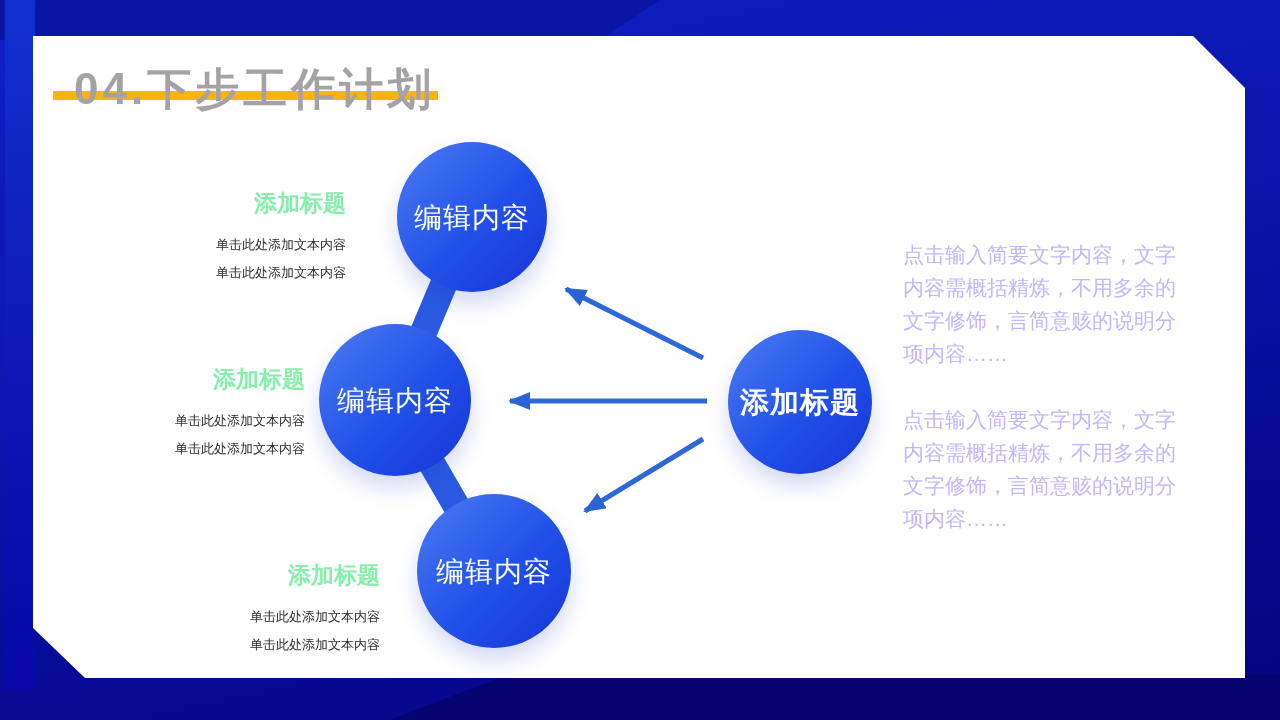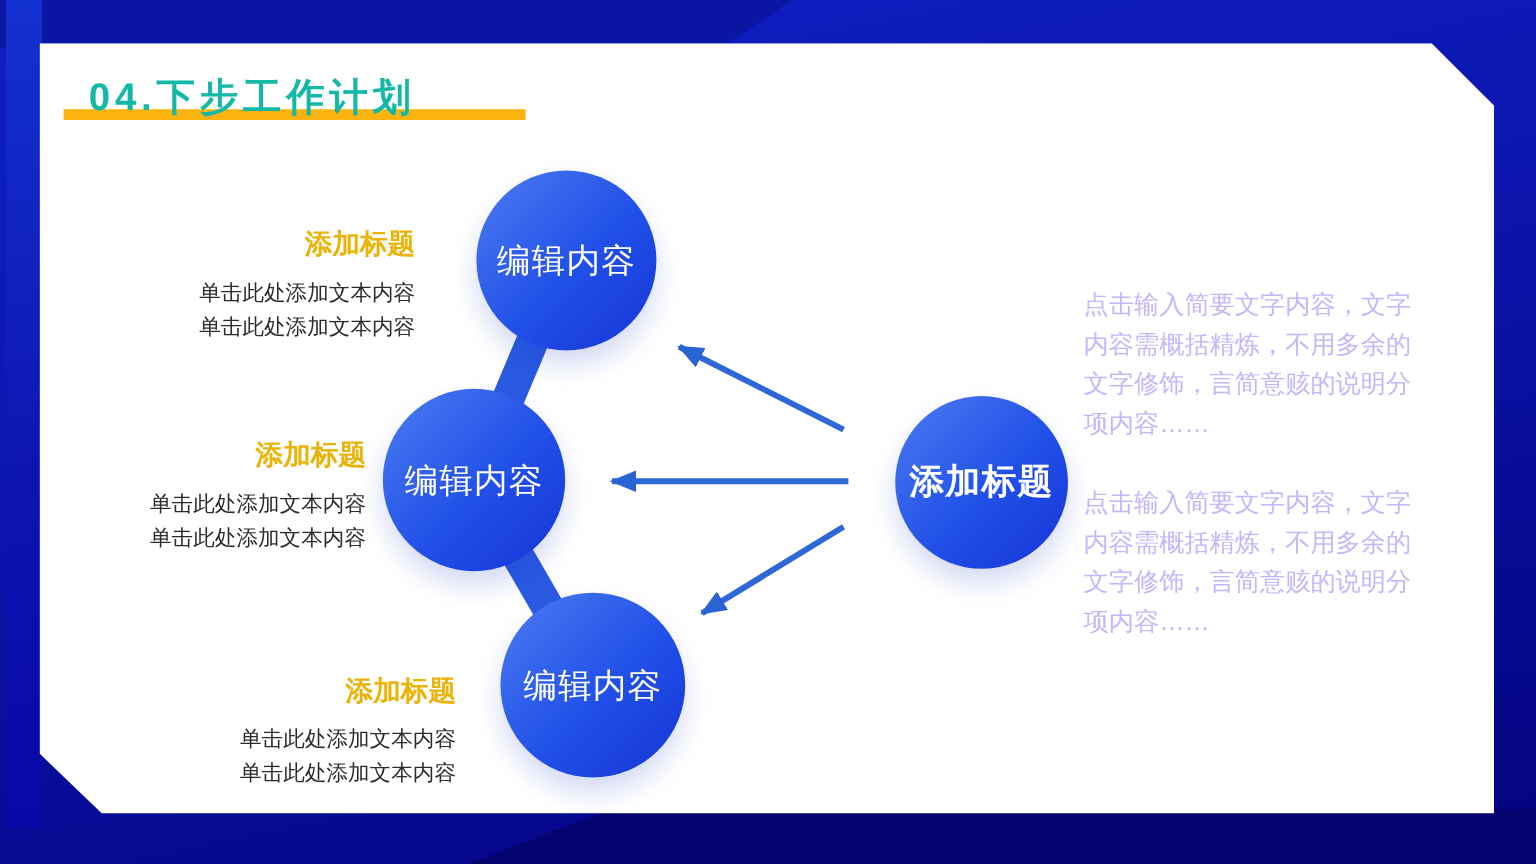--- a/index.html
+++ b/index.html
@@ -17,42 +17,42 @@
     background:#04036f; clip-path:polygon(120px 0,890px 0,890px 46px,0 46px); }
 
   
   .card { position:absolute; inset:0; background:#ffffff;
     clip-path:polygon(33px 36px,1193px 36px,1245px 88px,1245px 678px,85px 678px,33px 628px); }
 
   
   .title-underline { position:absolute; left:53px; top:91px; width:385px; height:9px;
     background:#fbb40f; z-index:3; }
   .page-title { position:absolute; left:74px; top:60px; z-index:4;
-    font-size:32px; font-weight:bold; letter-spacing:4px; color:#14b8a6; }
+    font-size:44px; font-weight:bold; letter-spacing:4px; color:#a3a3a3; }
 
   
   .diagram-svg { position:absolute; inset:0; z-index:5; pointer-events:none; }
 
   
   .node { position:absolute; border-radius:50%; z-index:6;
     display:flex; flex-direction:row; align-items:center; justify-content:center;
     background:linear-gradient(135deg,#4c7cf1 0%,#2150e8 55%,#1534d6 100%);
     color:#ffffff; text-align:center;
     box-shadow:0 12px 22px rgba(18,42,190,0.18); }
   .node .ln { font-size:28px; line-height:37px; font-weight:500; letter-spacing:1px; }
   .node-edit-1 { left:397px; top:142px; width:150px; height:150px; }
   .node-edit-2 { left:319px; top:324px; width:152px; height:152px; }
   .node-edit-3 { left:417px; top:494px; width:154px; height:154px; }
-  .node-source { left:746px; top:330px; width:144px; height:144px;text-align:center; }
+  .node-source { left:728px; top:330px; width:144px; height:144px;text-align:center; }
   .node-source .ln { font-weight:bold; font-size:29px; }
 
   
   .item-block { position:absolute; text-align:right; z-index:4; }
-  .item-block .hd { font-size:23px; font-weight:bold; color:#eab308; line-height:30px; margin-bottom:13px; }
-  .item-block .bd { font-size:18px; color:#2b2b2b; line-height:27.5px; }
+  .item-block .hd { font-size:23px; font-weight:bold; color:#86efac; line-height:30px; margin-bottom:13px; }
+  .item-block .bd { font-size:13px; color:#2b2b2b; line-height:27.5px; }
   .item-block-1 { right:934px; top:188px; }
   .item-block-2 { right:975px; top:364px; }
   .item-block-3 { right:900px; top:560px; }
 
   
   .para { position:absolute; left:903px; width:278px; font-size:21px; line-height:33px;
     color:#c4b5fd; z-index:4; text-align:left; }
   .para-1 { top:238px; }
   .para-2 { top:403px; }
 </style>

